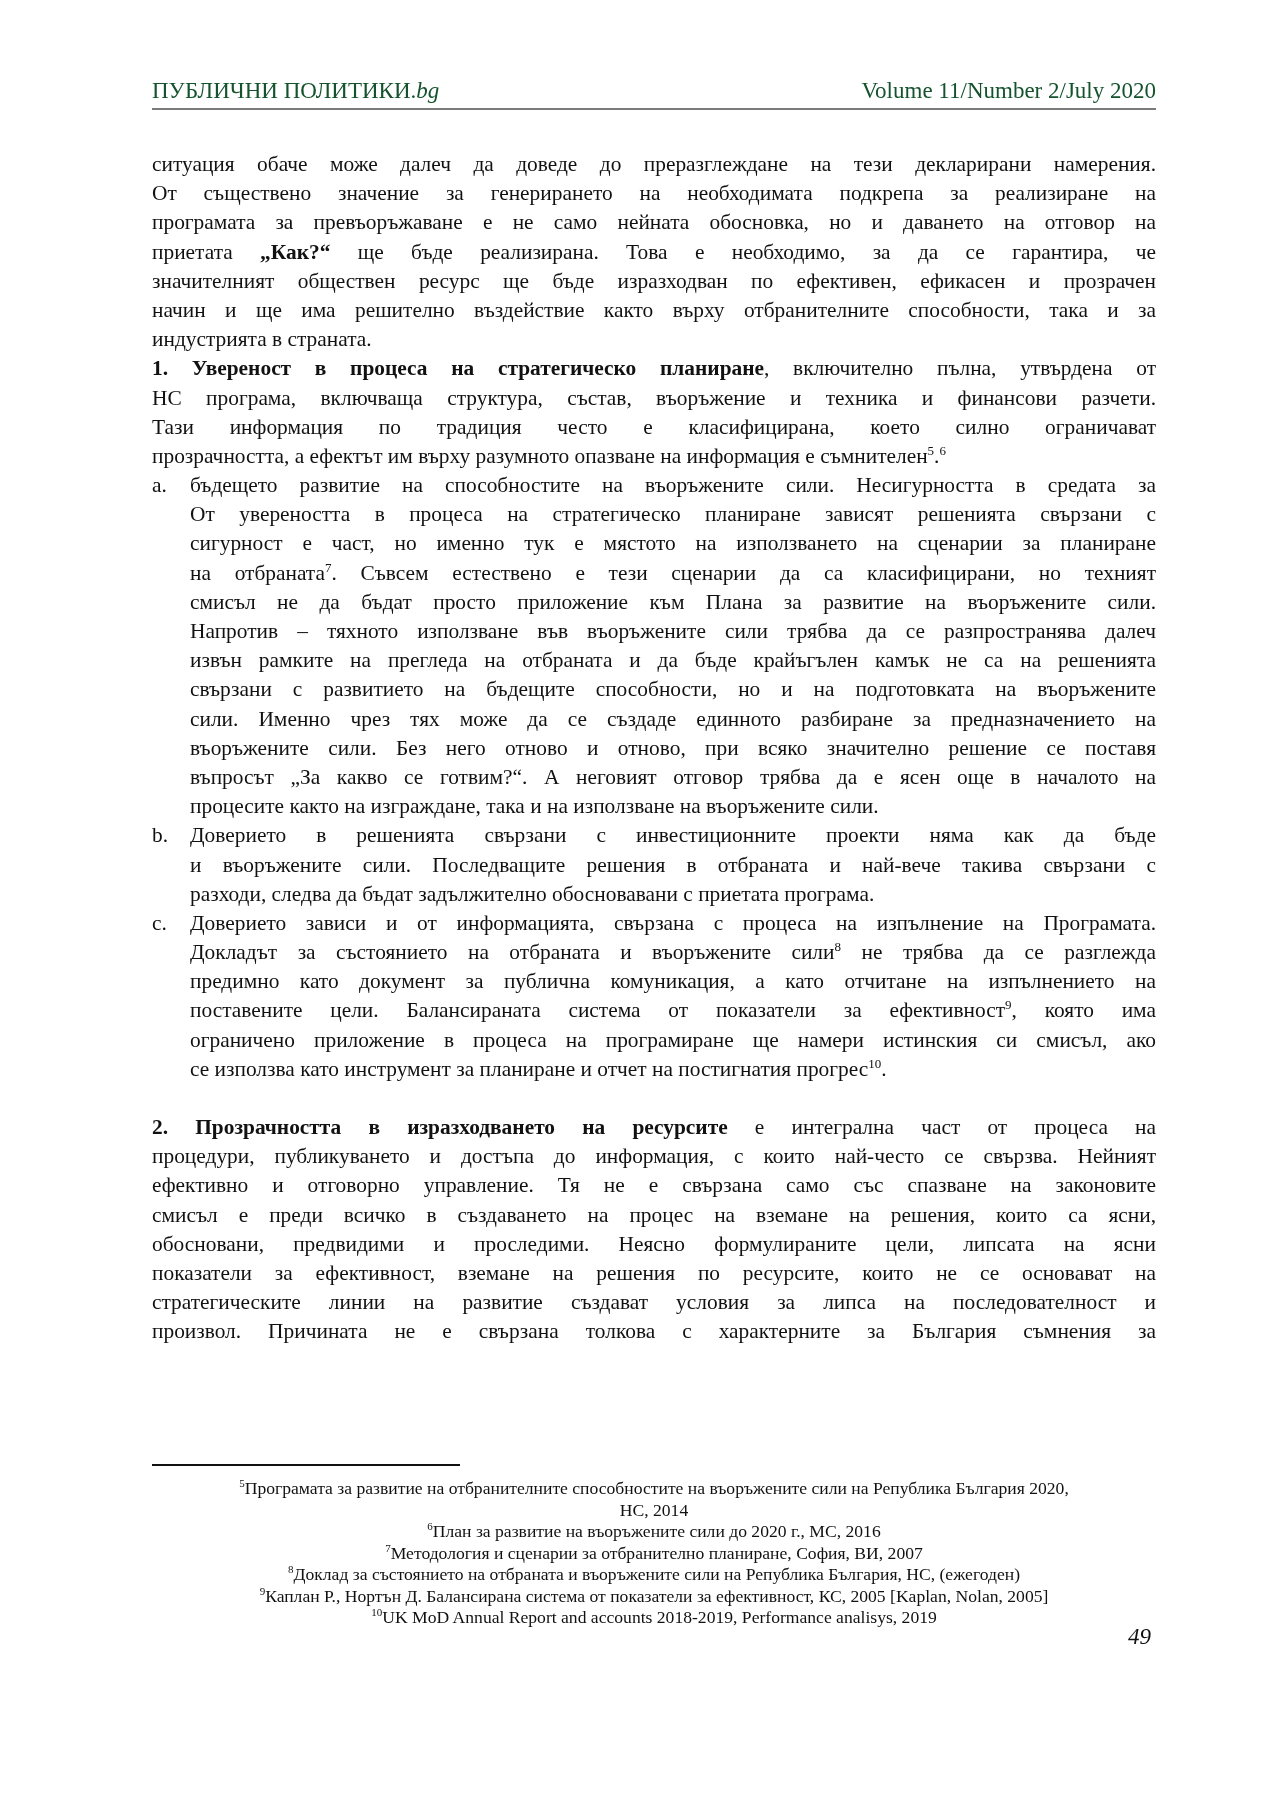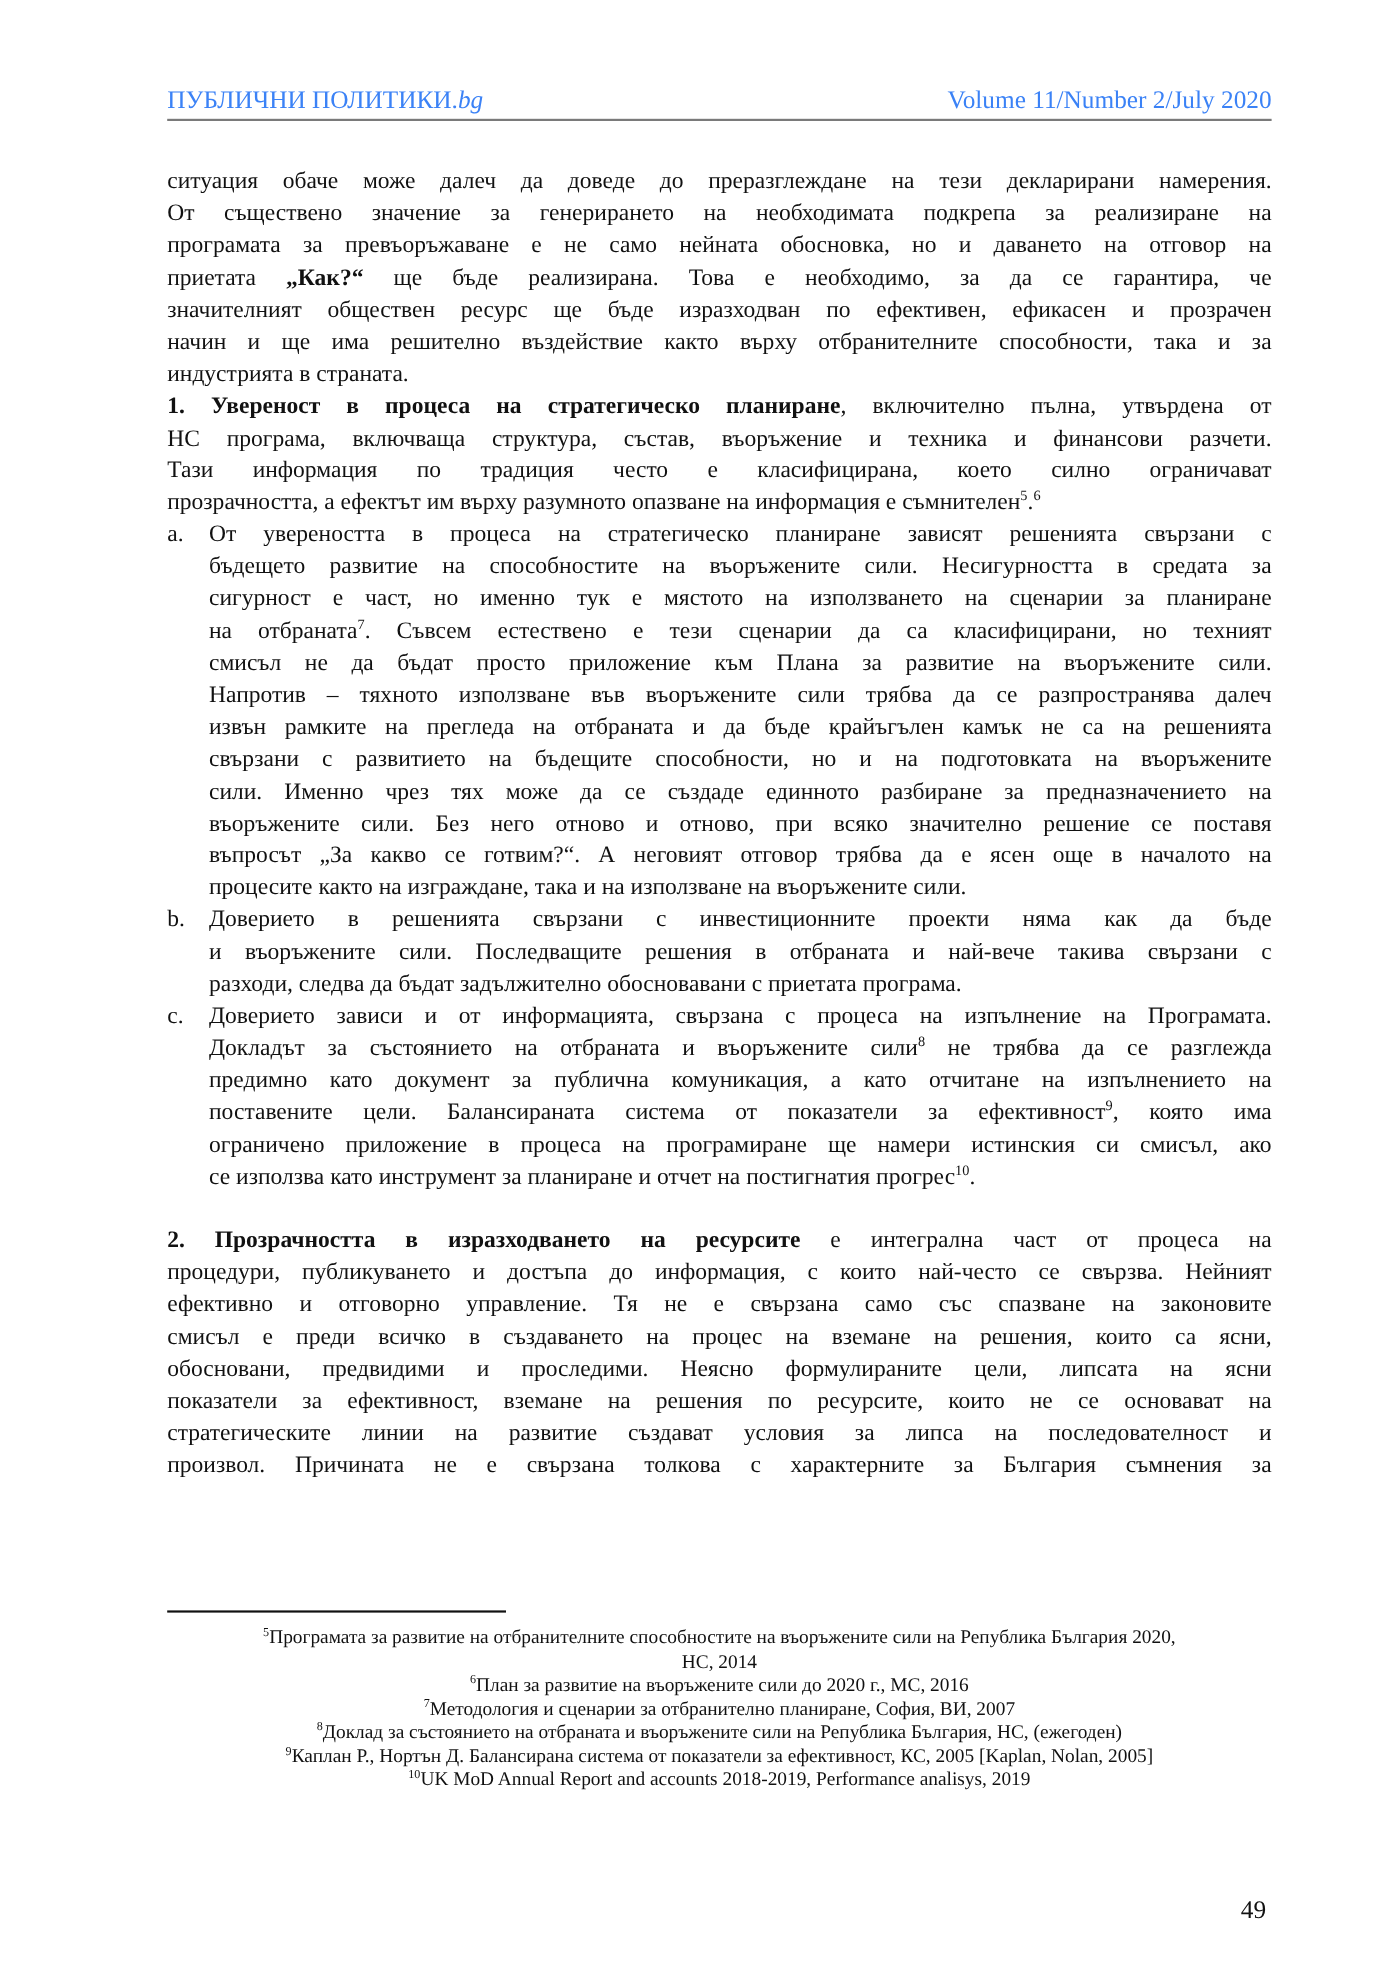--- a/index.html
+++ b/index.html
@@ -1,37 +1,37 @@
 <!DOCTYPE html>
 <html><head>
 <meta charset="utf-8">
 <style>
   html, body { margin: 0; padding: 0; background: #ffffff; }
   body { width: 1273px; height: 1800px; position: relative; overflow: hidden;
          font-family: "Liberation Serif", "DejaVu Serif", serif; color: #111111; }
   .header { position: absolute; left: 152px; top: 78px; width: 1004px; height: 30px;
-            border-bottom: 2px solid #7a7a7a; color: #3b82f6; font-size: 23px; }
+            border-bottom: 2px solid #7a7a7a; color: #14532d; font-size: 23px; }
   .header .left { position: absolute; left: 0; top: 0; }
   .header .left i { font-style: italic; }
   .header .right { position: absolute; right: 0; top: 0; }
   .body { position: absolute; left: 152px; top: 150px; width: 1004px; font-size: 21.4px;
           line-height: 29.2px; text-align: justify; }
   .line { display: block; white-space: nowrap; text-align: justify; text-align-last: justify; height: 29.2px; }
   .line.last { text-align-last: left; }
   .ind { padding-left: 38px; }
   .item { position: relative; }
   .marker { position: absolute; left: 0; top: 0; }
   sup { font-size: 13px; line-height: 0; vertical-align: super; }
   b { font-weight: bold; }
   .gap { height: 29px; }
   .fn-rule { position: absolute; left: 152px; top: 1464px; width: 308px; height: 0; border-top: 2px solid #111; }
   .footnotes { position: absolute; left: 152px; top: 1478px; width: 1004px; font-size: 17.6px; line-height: 21.5px; text-align: center; }
   .footnotes .fn { display: block; }
   .footnotes sup { font-size: 11px; vertical-align: super; }
-  .pagenum { position: absolute; left: 1128px; top: 1724px; font-size: 23px; }
+  .pagenum { position: absolute; left: 1128px; top: 1624px; font-size: 23px; font-style: italic; }
 </style>
 </head>
 <body>
 
 <div class="header">
   <span class="left"><span>ПУБЛИЧНИ ПОЛИТИКИ.</span><i>bg</i></span>
   <span class="right">Volume 11/Number 2/July 2020</span>
 </div>
 
 <div class="body">
@@ -47,22 +47,22 @@
   </div>
 
   <div>
     <span class="line"><b>1. Увереност в процеса на стратегическо планиране</b><span>, включително пълна, утвърдена от</span></span>
     <span class="line">НС програма, включваща структура, състав, въоръжение и техника и финансови разчети.</span>
     <span class="line">Тази информация по традиция често е класифицирана, което силно ограничават</span>
     <span class="line last"><span>прозрачността, а ефектът им върху разумното опазване на информация е съмнителен</span><sup>5</sup><span>.</span><sup>6</sup></span>
 
     <div class="item ind">
       <span class="marker">a.</span>
+      <span class="line">бъдещето развитие на способностите на въоръжените сили. Несигурността в средата за</span>
       <span class="line">От увереността в процеса на стратегическо планиране зависят решенията свързани с</span>
-      <span class="line">бъдещето развитие на способностите на въоръжените сили. Несигурността в средата за</span>
       <span class="line">сигурност  е част, но именно тук е мястото на използването на сценарии за планиране</span>
       <span class="line"><span>на отбраната</span><sup>7</sup><span>. Съвсем естествено е тези сценарии да са класифицирани, но техният</span></span>
       <span class="line">смисъл не да бъдат просто приложение към Плана за развитие на въоръжените сили.</span>
       <span class="line">Напротив – тяхното използване във въоръжените сили трябва да се разпространява далеч</span>
       <span class="line">извън рамките на прегледа на отбраната и да бъде крайъгълен камък не са на решенията</span>
       <span class="line">свързани с развитието на бъдещите способности, но и на подготовката на въоръжените</span>
       <span class="line">сили. Именно чрез тях може да се създаде единното разбиране за предназначението на</span>
       <span class="line">въоръжените сили. Без него отново и отново, при всяко значително решение се поставя</span>
       <span class="line">въпросът „За какво се готвим?“. А неговият отговор трябва да е ясен още в началото на</span>
       <span class="line last">процесите както на изграждане, така и на използване на въоръжените сили.</span>

